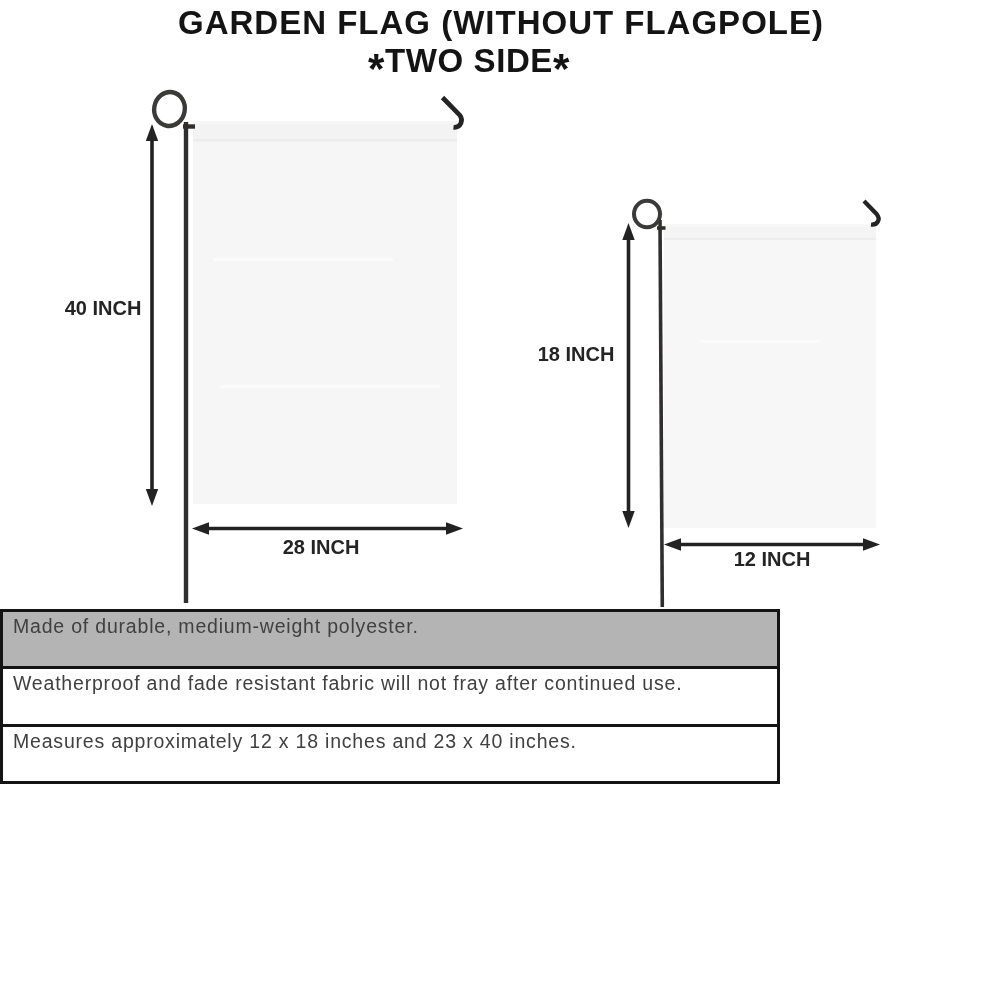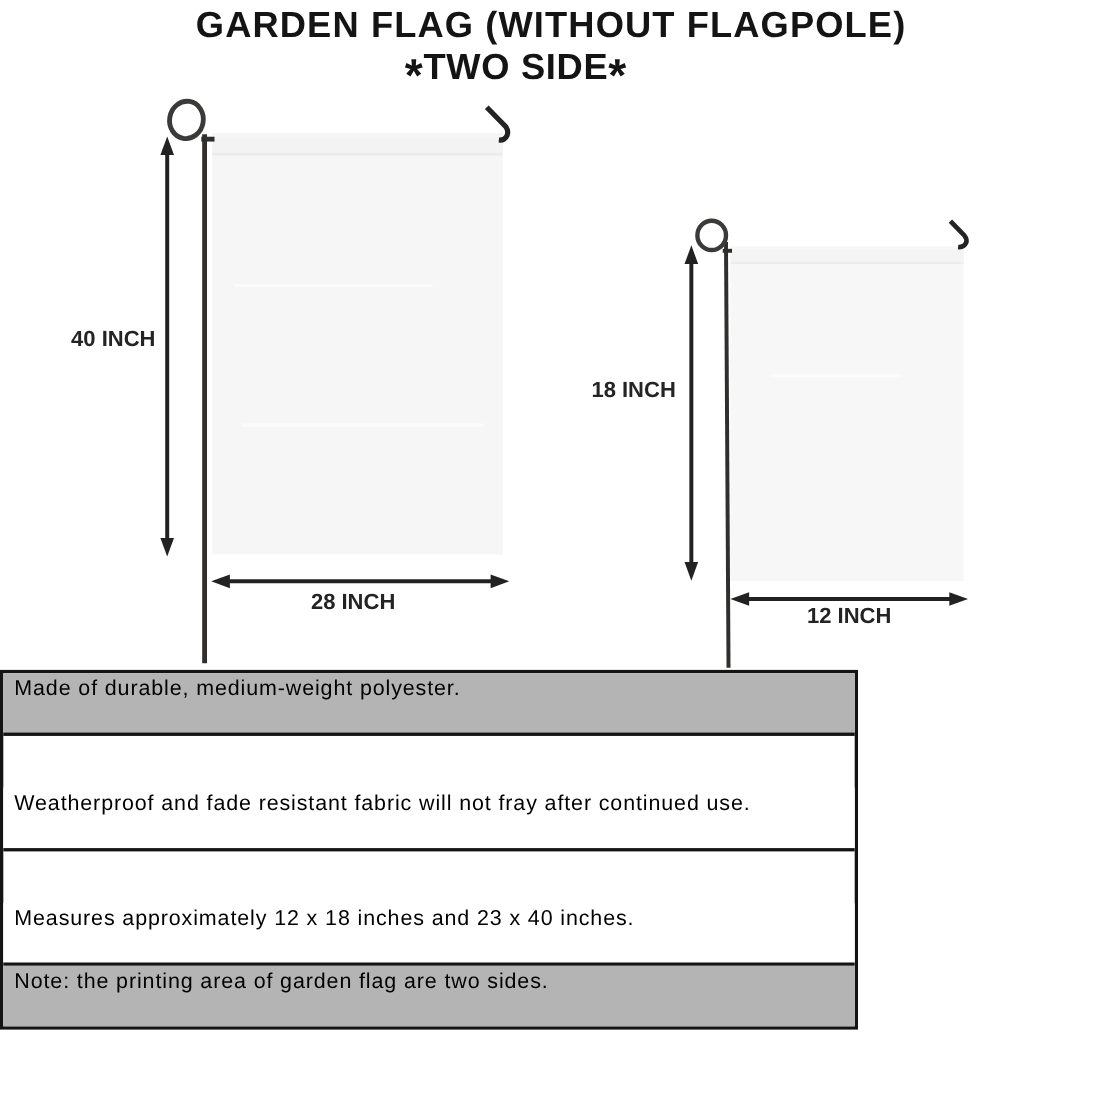--- a/index.html
+++ b/index.html
@@ -1,23 +1,23 @@
 <!DOCTYPE html>
 <html><head>
 <meta charset="utf-8">
 <style>
   html,body{margin:0;padding:0;width:1000px;height:1000px;background:#ffffff;overflow:hidden;}
   body{font-family:"Liberation Sans",sans-serif;}
   .tbl{position:absolute;left:0;top:609px;width:780px;box-sizing:border-box;
        border:3px solid #141414;}
   .row{box-sizing:border-box;height:57.4px;border-bottom:3px solid #141414;
-       font-size:19.5px;color:#000000;padding:3px 0 0 10px;letter-spacing:0.8px;}
+       font-size:19.5px;color:#404040;padding:3px 0 0 10px;letter-spacing:0.8px;}
   .row:last-child{border-bottom:none;height:54.4px;}
   .g{background:#b4b4b4;}
-  .w{background:#ffffff;margin-top:47px;}
+  .w{background:#ffffff;}
 </style>
 </head>
 <body>
 
 <svg width="1000" height="1000" viewBox="0 0 1000 1000" style="position:absolute;left:0;top:0">
 
   <text x="501" y="34" text-anchor="middle" font-family="Liberation Sans" font-size="33" font-weight="bold" fill="#141414" letter-spacing="1" style="-webkit-text-stroke:0.9px #141414">GARDEN FLAG (WITHOUT FLAGPOLE)</text>
 
   <text x="469" y="72" text-anchor="middle" font-family="Liberation Sans" font-size="33" font-weight="bold" fill="#141414" letter-spacing="0.6" style="-webkit-text-stroke:0.9px #141414"><tspan font-size="42" dy="11">*</tspan><tspan dy="-11">TWO SIDE</tspan><tspan font-size="42" dy="11">*</tspan></text>
 
@@ -84,14 +84,13 @@
 
 <div class="tbl">
 
   <div class="row g">Made of durable, medium-weight polyester.</div>
 
   <div class="row w">Weatherproof and fade resistant fabric will not fray after continued use.</div>
 
 
   <div class="row w">Measures approximately 12 x 18 inches and 23 x 40 inches.</div>
 
-  <div class="row g">Note: the printing area of garden flag are two sides.</div>
 </div>
 
 </body></html>

